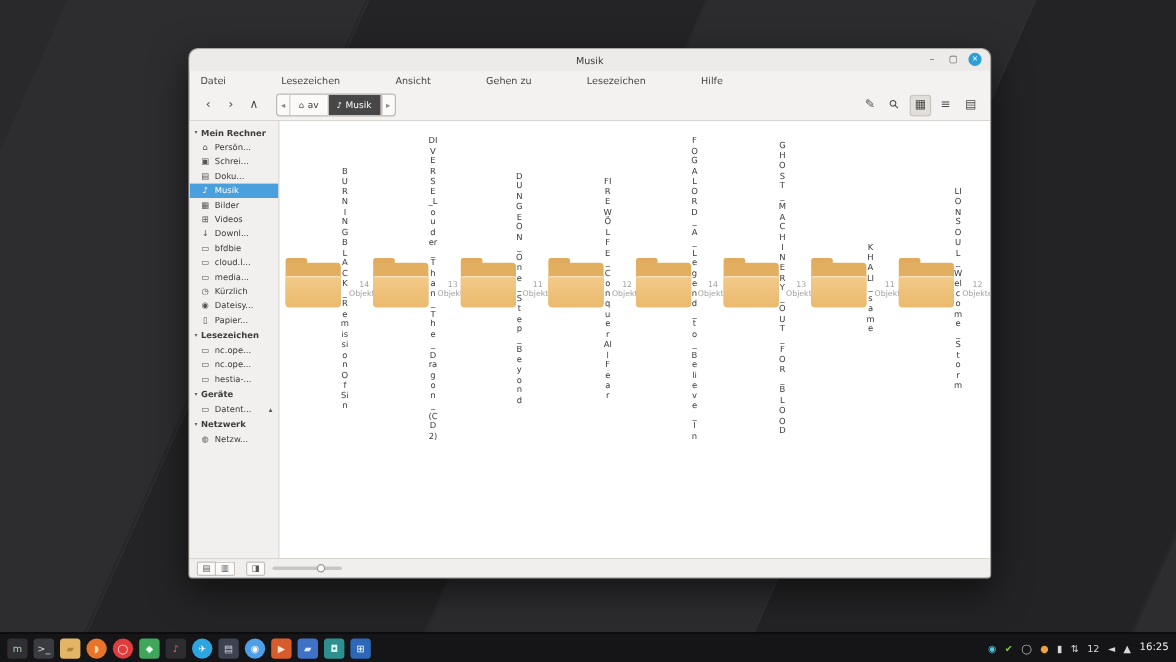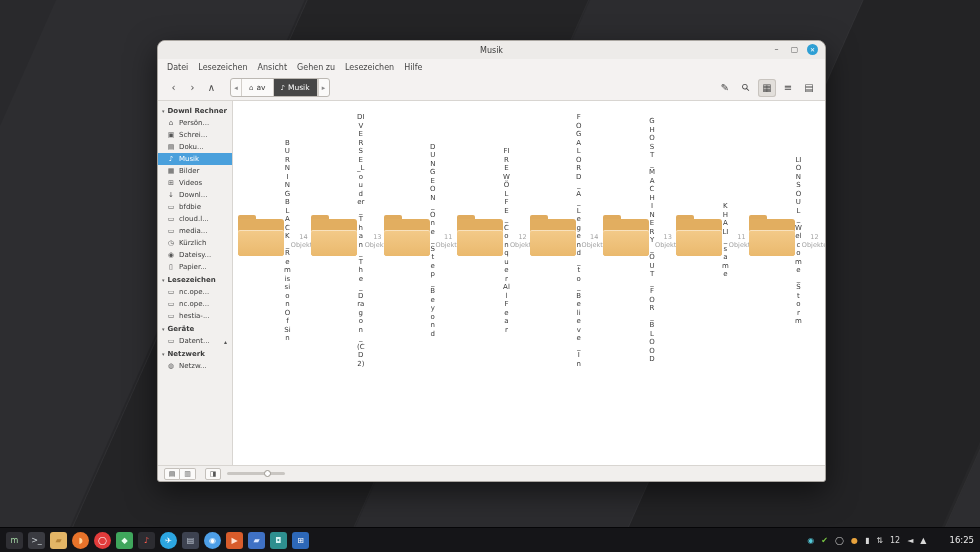--- a/index.html
+++ b/index.html
@@ -19,21 +19,21 @@
   .window { position:absolute; left:157px; top:40px; width:669px; height:442px;
             background:#f4f2f1; border:1px solid #aaa6a1; border-radius:8px 8px 3px 3px;
             box-shadow:0 10px 30px rgba(0,0,0,0.55); display:flex; flex-direction:column; }
   .titlebar { height:18px; position:relative; display:flex; align-items:center; justify-content:center;
               font-size:8px; color:#3a3a3a; background:#edebe9; border-radius:8px 8px 0 0; flex:none; }
   .win-controls { position:absolute; right:7px; top:3px; display:flex; gap:7px; align-items:center; }
   .wc { width:11px; height:11px; display:flex; align-items:center; justify-content:center;
         font-size:8px; color:#5a5a5a; }
   .wc.close { background:#2e9fd4; color:#fff; border-radius:50%; font-size:6px; }
 
-  .menubar { height:16px; display:flex; align-items:center; padding-left:4px; flex:none; }
+  .menubar { height:16px; display:flex; align-items:center; padding-left:4px; flex:none;gap:36px; }
   .menu-item { font-size:8px; color:#46engt4646; padding:0 5px; color:#464646; }
 
   .toolbar { height:26px; display:flex; align-items:center; padding:0 7px; gap:2px;
              border-bottom:1px solid #d8d5d1; flex:none; }
   .navbtn { width:17px; height:18px; border-radius:3px; display:flex; align-items:center;
             justify-content:center; font-size:10px; color:#4a4a4a; }
   .crumbs { display:flex; margin-left:8px; height:19px; border:1px solid #bcb8b3; border-radius:3px;
             overflow:hidden; background:#fbfaf9; }
   .crumb-arrow { width:11px; display:flex; align-items:center; justify-content:center;
                  font-size:7px; color:#8a8a8a; border-right:1px solid #d2cec9; }
@@ -95,21 +95,21 @@
 
   
   .taskbar { position:absolute; left:0; right:0; bottom:0; height:25px; background:#151518;
              border-top:1px solid #060608; display:flex; align-items:center; padding:0 6px; }
   .dock { display:flex; align-items:center; gap:5px; }
   .launcher { width:17px; height:17px; display:flex; align-items:center; justify-content:center;
               font-size:8px; border-radius:3px; }
   .launcher.circle { border-radius:50%; }
   .tray { margin-left:auto; display:flex; align-items:center; gap:7px; }
   .tray-item { font-size:8px; color:#d6d6d6; }
-  .clock { font-size:8.5px; color:#ececec; margin-left:16px; }
+  .clock { font-size:8.5px; color:#ececec; margin-left:0; }
 </style>
 </head>
 <body>
 
 <div class="screen">
   <div class="facet f1"></div>
   <div class="facet f2"></div>
   <div class="facet f3"></div>
   <div class="facet f4"></div>
   <div class="facet f5"></div>
@@ -168,21 +168,21 @@
           <span class="tbicon">
             <span>▤</span>
           </span>
         </span>
     </div>
 
     <div class="winbody">
       <div class="sidebar" id="sidebar">
           <div class="section-header">
             <span class="sec-arrow">▾</span>
-            <span>Downl Rechner</span>
+            <span>Mein Rechner</span>
           </div>
           <div class="side-item uline">
             <span class="ic">⌂</span>
             <span class="lbl">Persön...</span>
           </div>
           <div class="side-item">
             <span class="ic">▣</span>
             <span class="lbl">Schrei...</span>
           </div>
           <div class="side-item">

